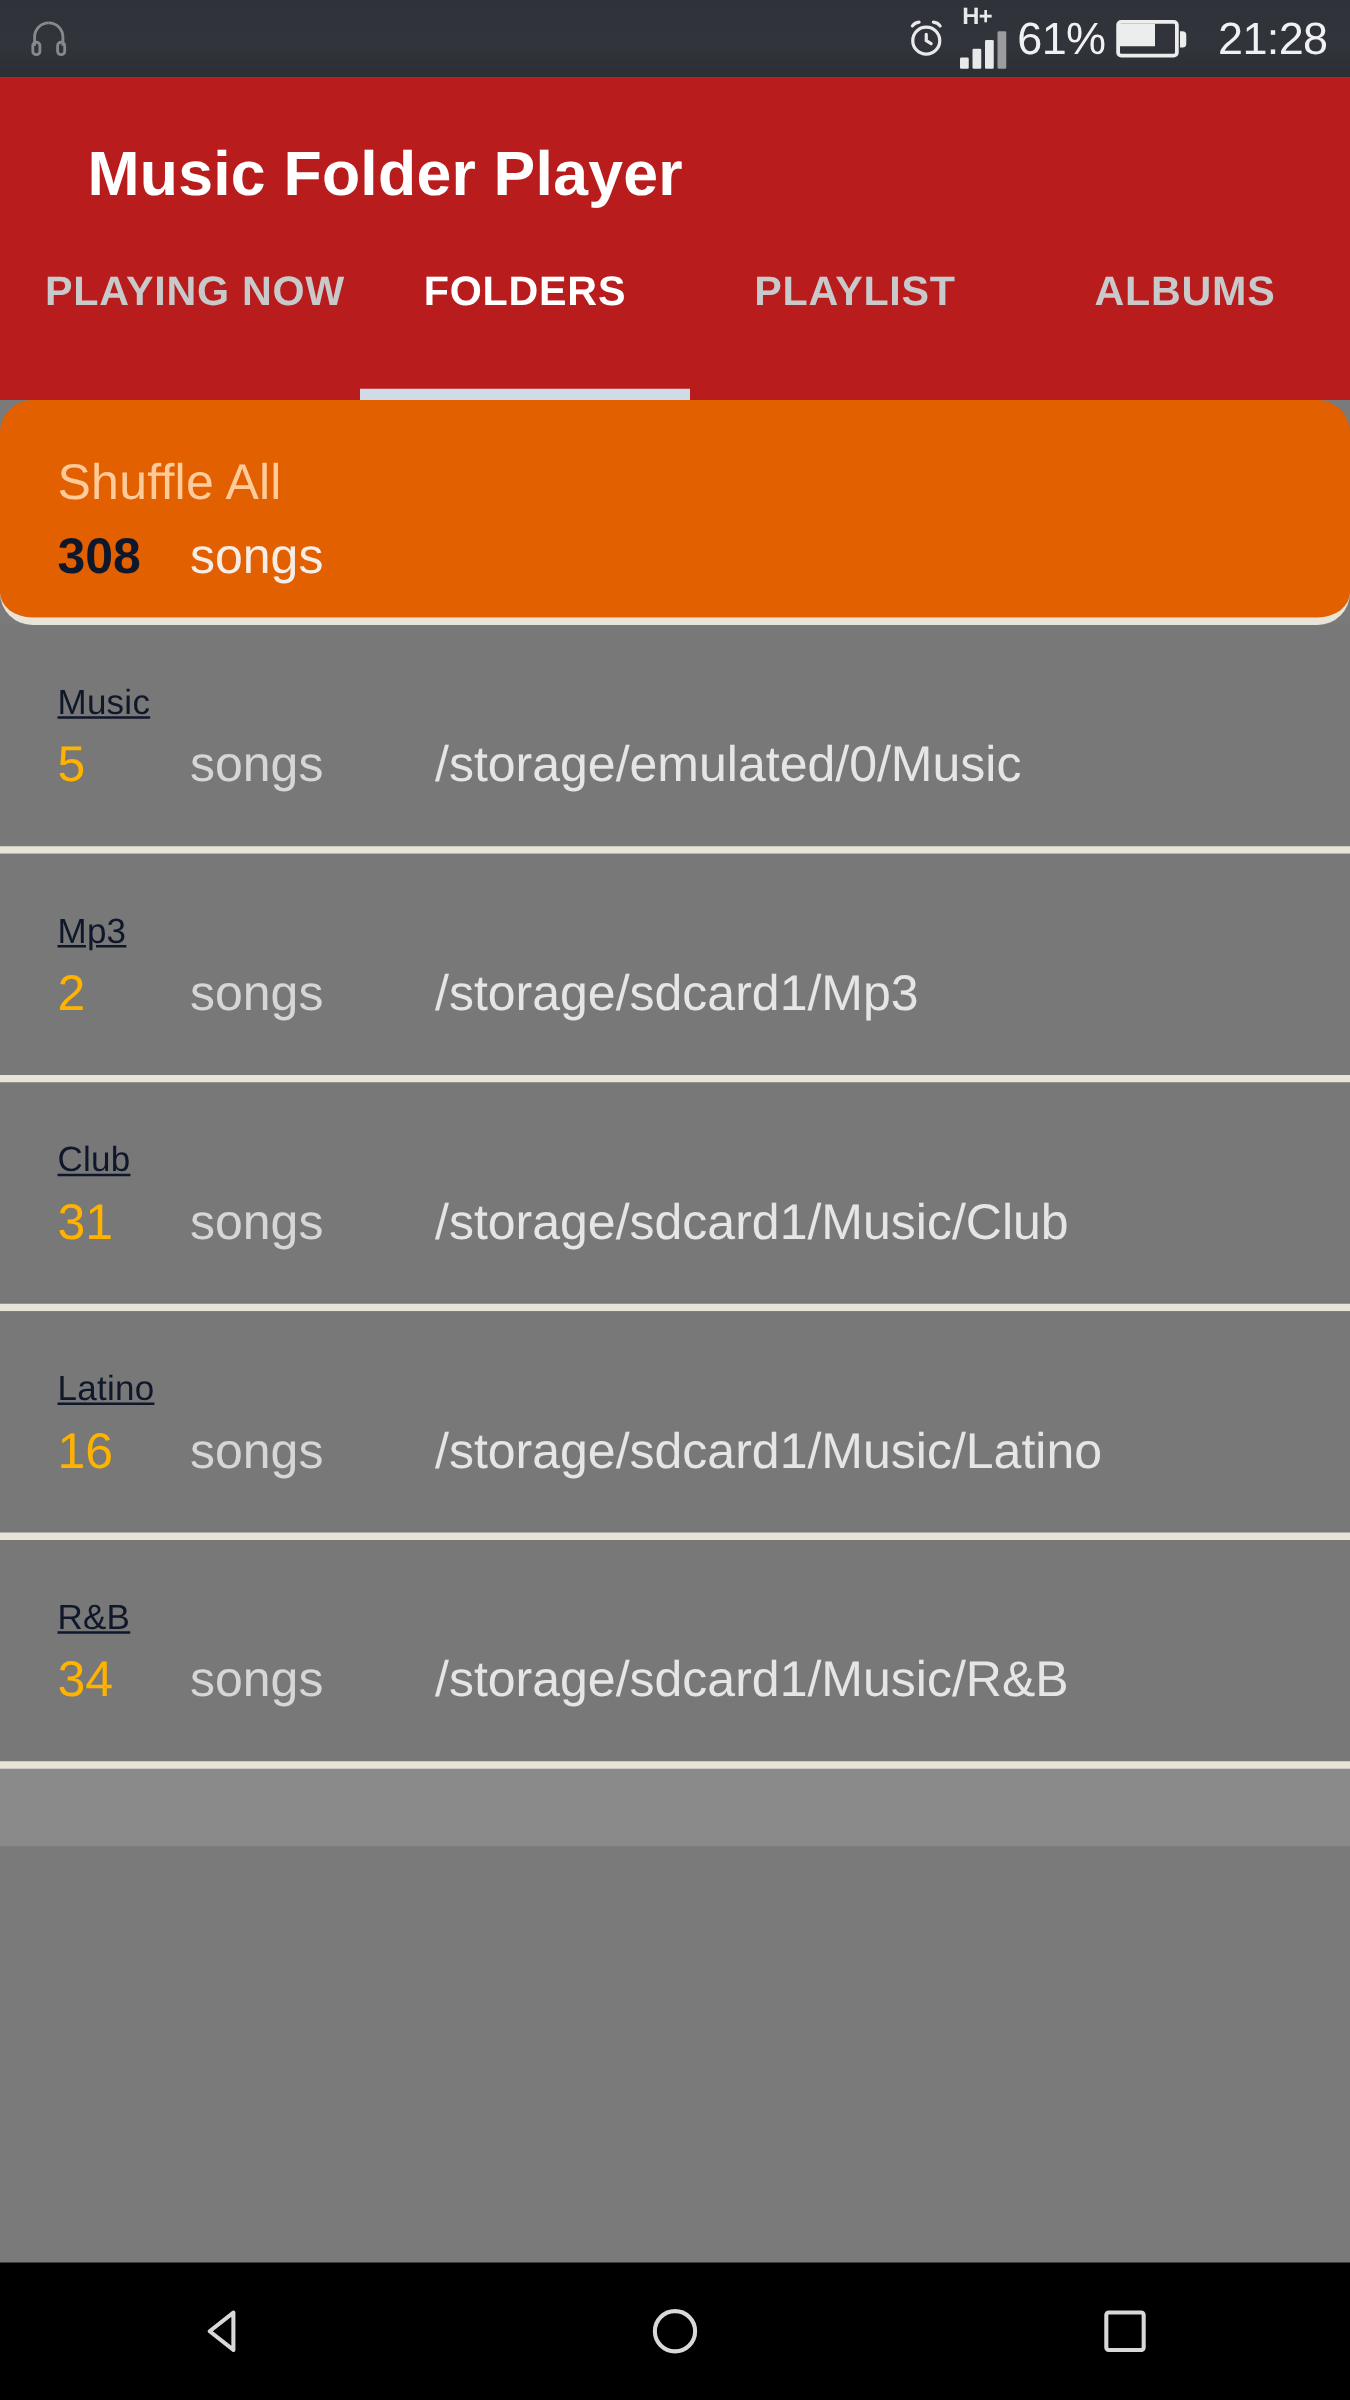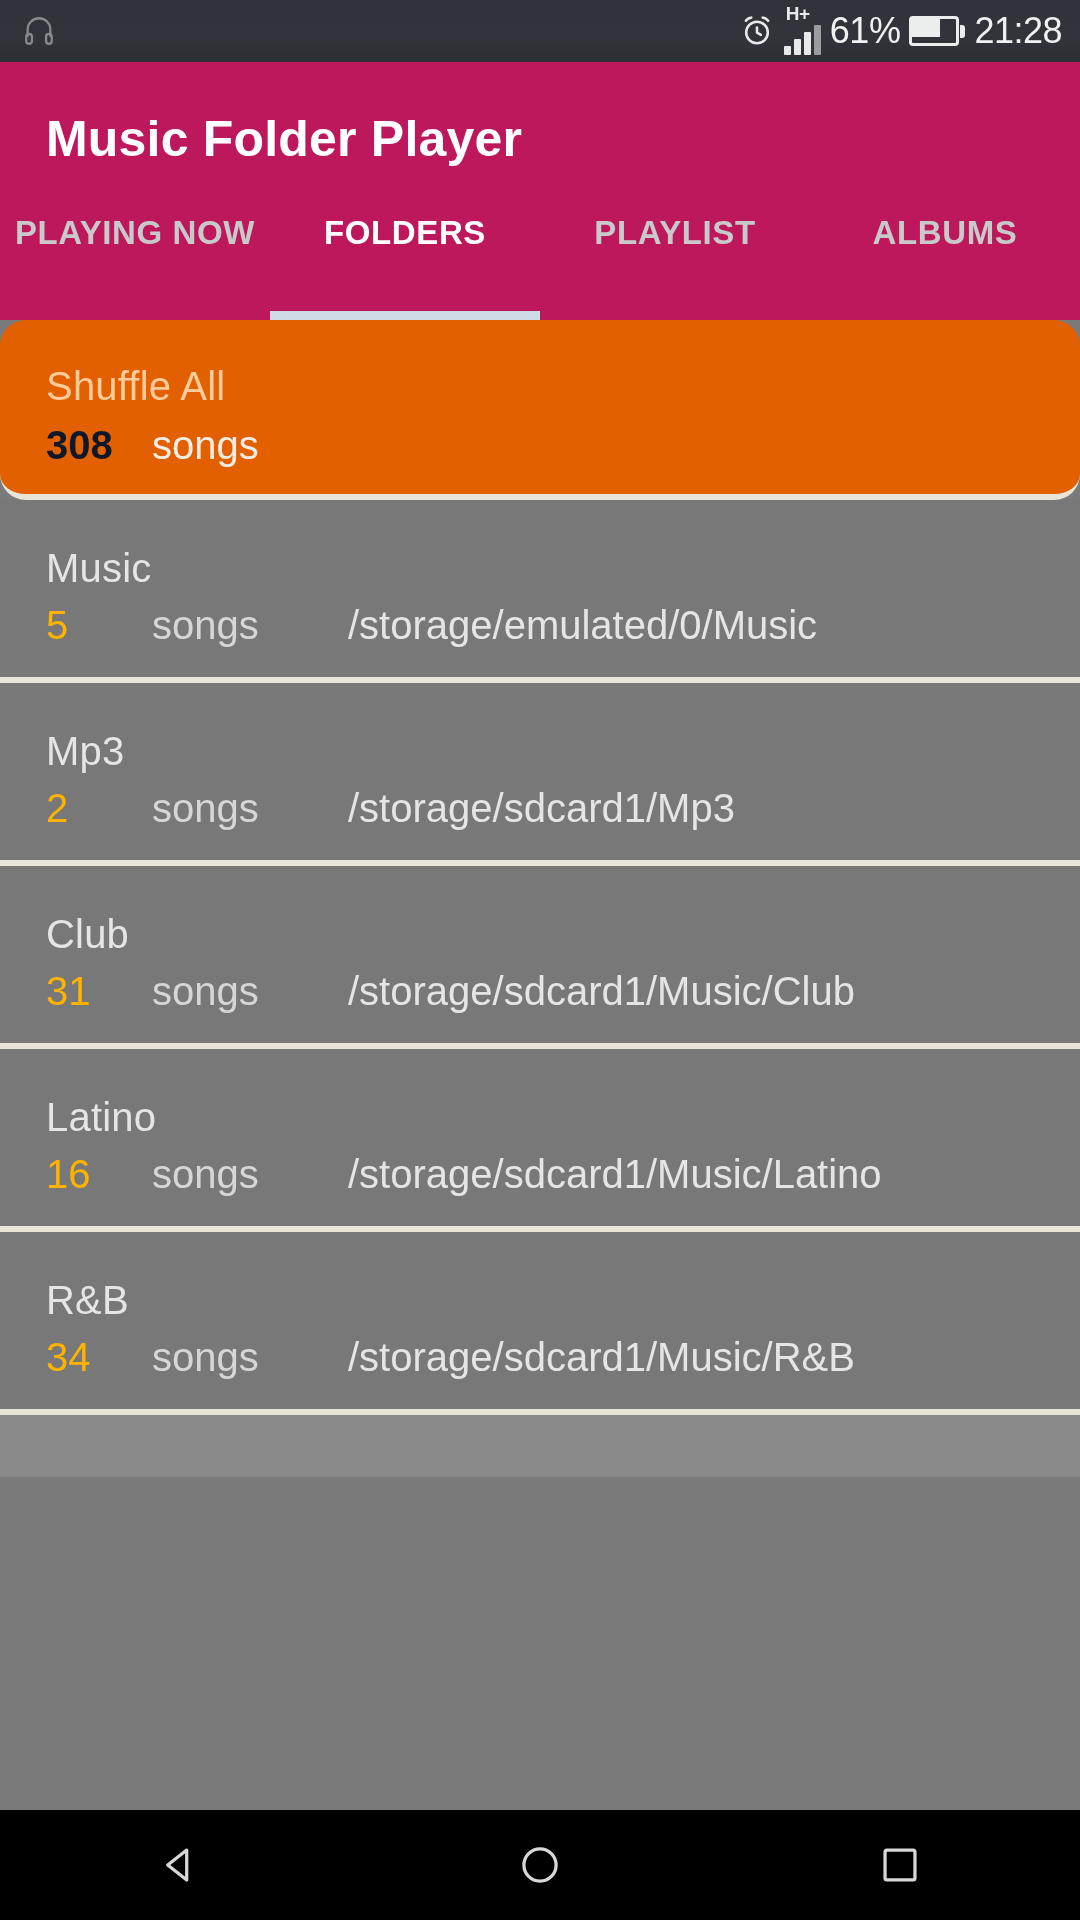--- a/index.html
+++ b/index.html
@@ -36,27 +36,27 @@
     position:absolute; left:0; top:0; width:50px; height:30px;
     border:3px solid #eceded; border-radius:4px;
   }
   .batt-fill{
     position:absolute; left:3px; top:3px; width:28px; height:18px; background:#eceded;
   }
   .batt-cap{
     position:absolute; right:0; top:9px; width:5px; height:13px;
     background:#eceded; border-radius:0 3px 3px 0;
   }
-  .sb-time{ font-size:36px; color:#f0f1f2; letter-spacing:-.5px; margin-left:0;}
+  .sb-time{ font-size:36px; color:#f0f1f2; letter-spacing:-.5px; margin-left:16px;}
 
   
   .appbar{
-    background:#be185d;
+    background:#b91c1c;
     height:258px; width:100%;
-    display:flex; flex-direction:column;
+    display:flex; flex-direction:column;padding-left:24px;
   }
   .app-title{
     color:#ffffff;
     font-size:50px;
     font-weight:bold;
     padding:48px 0 0 46px;
     letter-spacing:.2px;
   }
   .tabs{
     display:flex; align-items:flex-end;
@@ -107,23 +107,24 @@
   
   .list{ width:100%; background:#7a7a7a; }
   .folder-row{
     background:#787878;
     height:183px;
     padding:46px 0 0 46px;
     border-bottom:6px solid #e8e4d8;
     position:relative;
   }
   .folder-name{
-    color:#e5e5e5;
-    font-size:40px;
+    color:#0f172a;
+    font-size:28px;
     letter-spacing:.2px;
+    text-decoration:underline;
   }
   .folder-meta{ display:flex; align-items:baseline; margin-top:12px; }
   .folder-count{
     color:#ffb300;
     font-size:40px;
     min-width:106px;
   }
   .folder-songs{
     color:#d6d6d6;
     font-size:40px;

